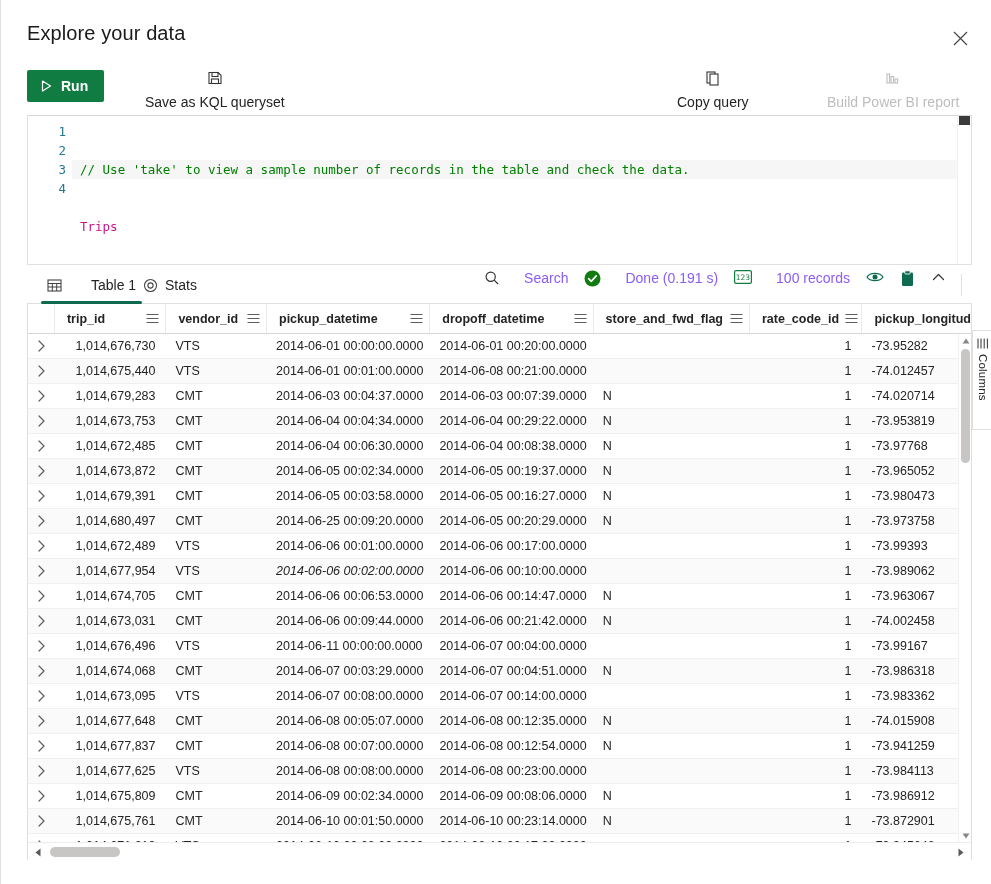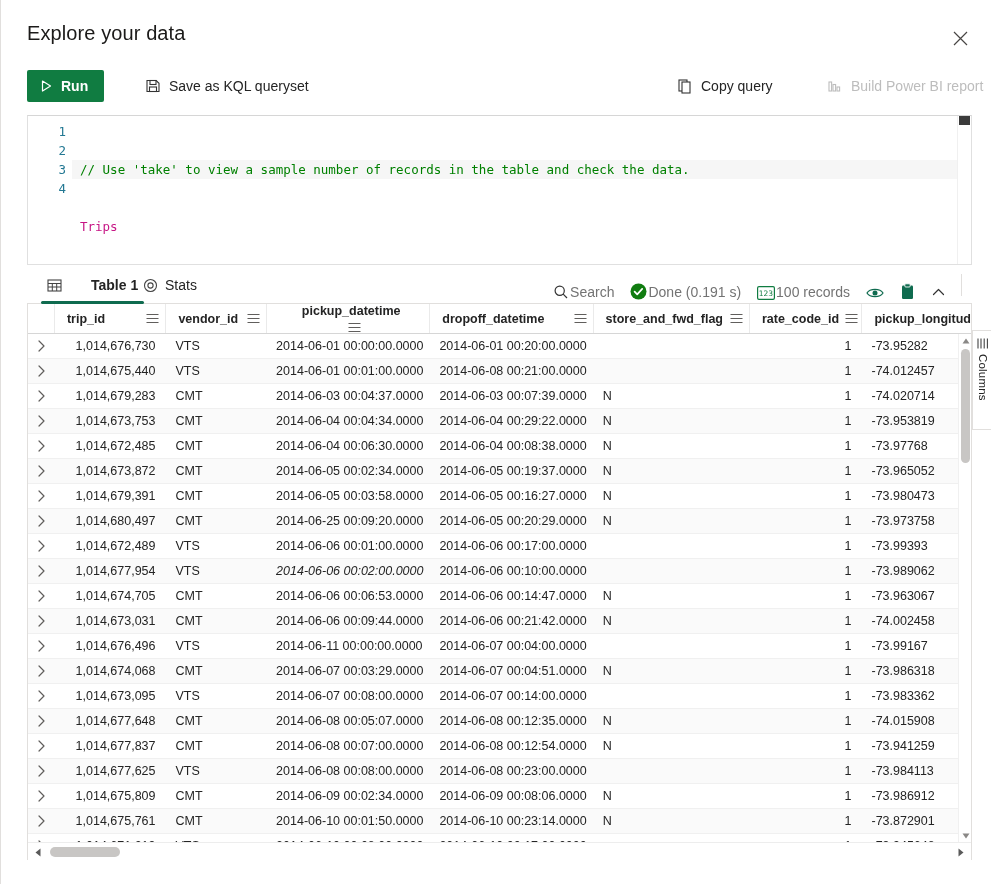--- a/index.html
+++ b/index.html
@@ -45,21 +45,21 @@
     border: none; border-radius: 2px;
     display: flex; align-items: center; gap: 8px;
     font-size: 14px; font-weight: 600; cursor: pointer;
     font-family: "Liberation Sans", sans-serif;
   }
   .cmd-item {
     position: absolute; top: 8px; height: 32px;
     display: flex; align-items: center; gap: 8px;
     padding: 0 8px; border: none; background: transparent;
     font-size: 14px; color: #242424; cursor: pointer;
-    font-family: "Liberation Sans", sans-serif; white-space: nowrap;
+    font-family: "Liberation Sans", sans-serif; white-space: nowrap; flex-direction: column;
   }
   .cmd-item.disabled { color: #bdbdbd; cursor: default; }
   .cmd-item .ic { display: flex; align-items: center; }
 
   
   .editor-wrap {
     position: absolute; left: 26px; top: 115px;
     width: 945px; height: 150px;
     border: 1px solid #e0e0e0; border-top-color: #d6d6d6;
     background: #ffffff; overflow: hidden;
@@ -96,34 +96,34 @@
     position: absolute; left: 26px; top: 266px; width: 945px; height: 38px;
     border-bottom: 1px solid #e1dfdd;
   }
   .tab {
     position: absolute; top: 0; height: 38px;
     display: flex; align-items: center; gap: 7px;
     padding: 0 6px; border: none; background: transparent;
     font-size: 14px; color: #242424; cursor: pointer;
     font-family: "Liberation Sans", sans-serif;
   }
-  .tab.active { font-weight: 700; gap: 29px; }
+  .tab.active { font-weight: 400; gap: 29px; }
   .tab.active::after {
     content: ""; position: absolute; left: 0; right: 0; bottom: 0;
     height: 3px; background: #0f6b4f; border-radius: 2px;
   }
 
   .res-actions {
     position: absolute; right: 4px; top: 0; height: 38px;
     display: flex; align-items: center; gap: 2px;
   }
   .ra-item {
-    display: flex; align-items: flex-end; gap: 1px;
+    display: flex; align-items: flex-start; gap: 24px;
     height: 30px; padding: 0 7px; border: none; background: transparent;
-    font-size: 14px; color: #737373; cursor: pointer;
+    font-size: 14px; color: #8b5cf6; cursor: pointer;
     font-family: "Liberation Sans", sans-serif; white-space: nowrap;
   }
   .ra-sep {
     width: 1px; height: 22px; background: #e1dfdd; margin: 0 6px;
   }
 
   
   .grid {
     position: absolute; left: 26px; top: 304px;
     width: 945px; height: 556px;
@@ -383,21 +383,21 @@
           </span>
         </div>
         <div class="hcell" style="width: 101px;">
           <span>vendor_id</span>
           <span class="hmenu">
             <svg width="13" height="11" viewBox="0 0 13 11">
               <path d="M0.5 1.5h12M0.5 5.5h12M0.5 9.5h12" stroke="#605e5c" stroke-width="1.2"></path>
             </svg>
           </span>
         </div>
-        <div class="hcell" style="width: 164px; flex-direction: column;">
+        <div class="hcell" style="width: 164px;">
           <span>pickup_datetime</span>
           <span class="hmenu">
             <svg width="13" height="11" viewBox="0 0 13 11">
               <path d="M0.5 1.5h12M0.5 5.5h12M0.5 9.5h12" stroke="#605e5c" stroke-width="1.2"></path>
             </svg>
           </span>
         </div>
         <div class="hcell" style="width: 164px;">
           <span>dropoff_datetime</span>
           <span class="hmenu">

